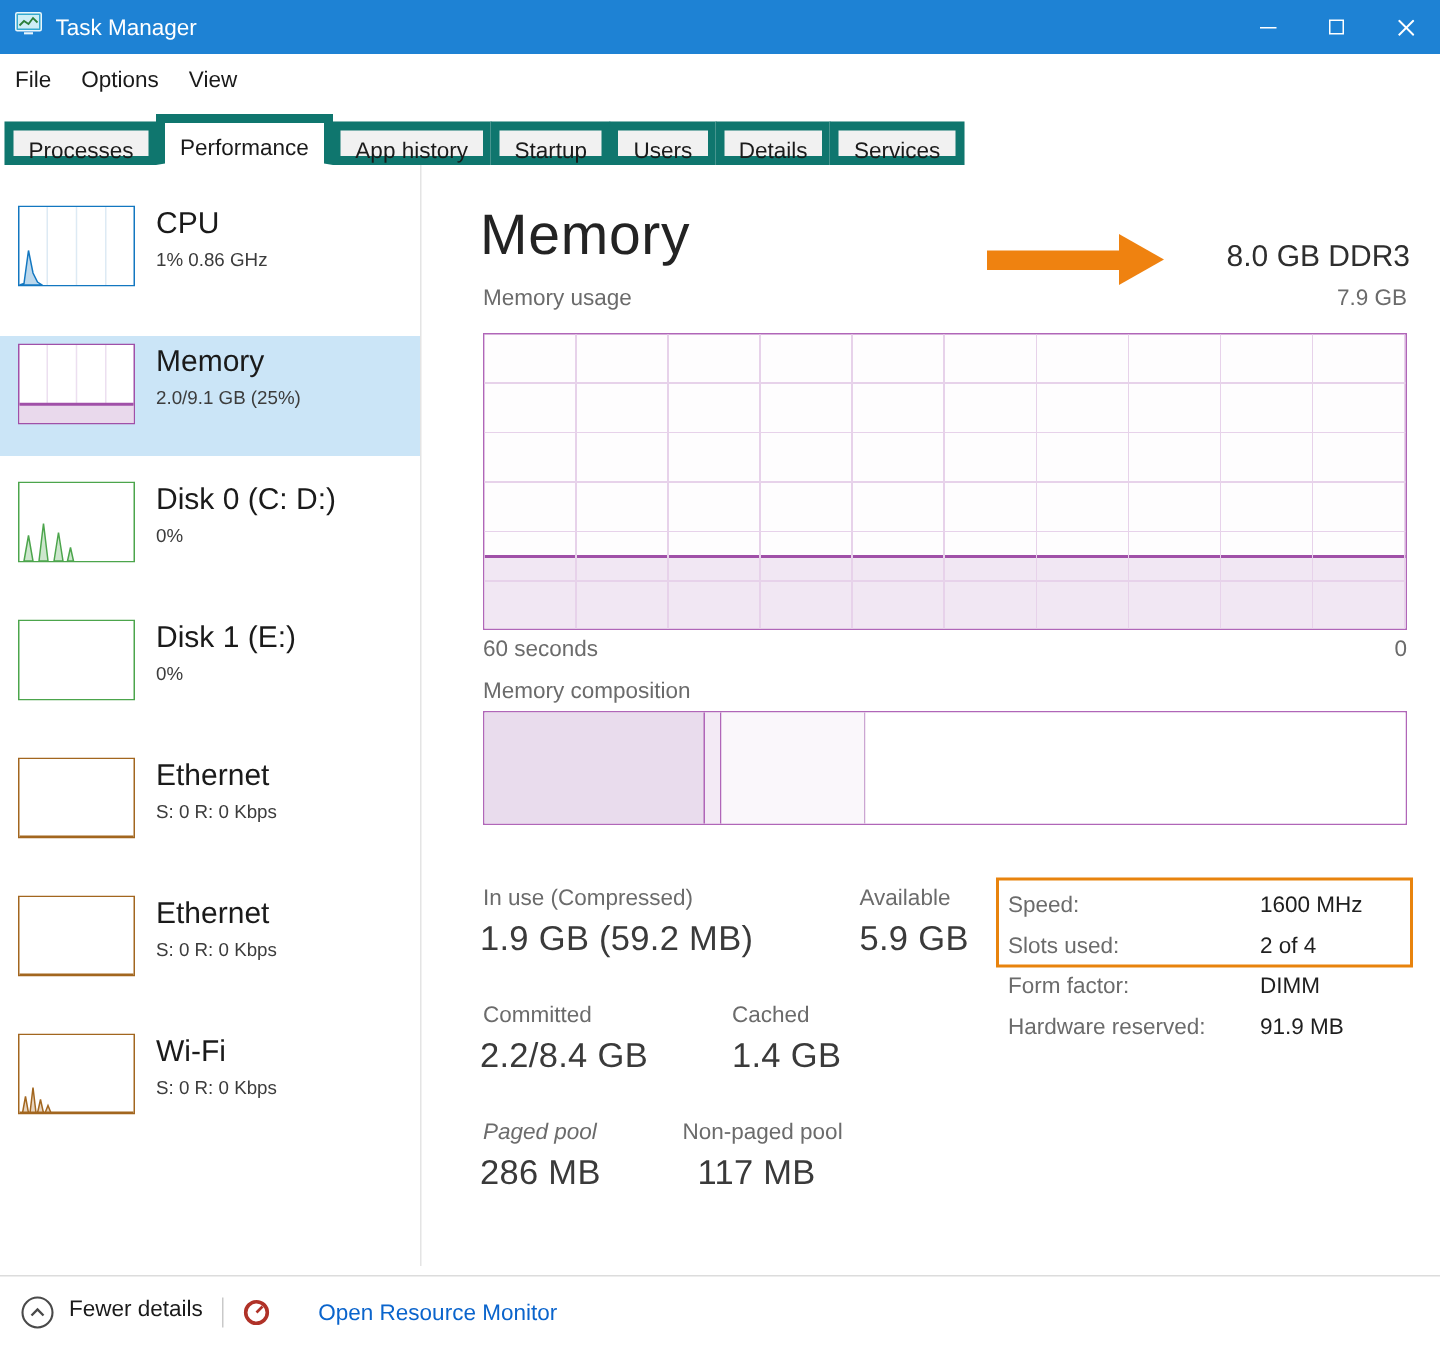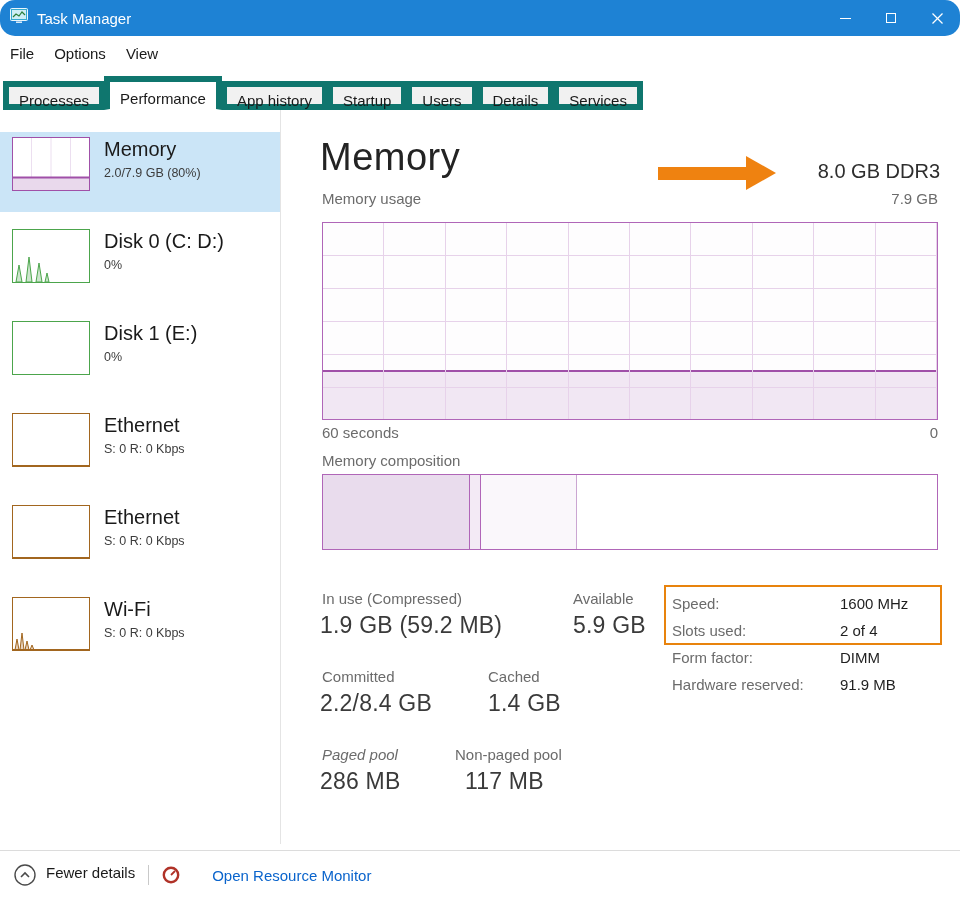--- a/index.html
+++ b/index.html
@@ -1,20 +1,20 @@
 <!DOCTYPE html>
 <html><head>
 <meta charset="utf-8">
 <style>
   * { margin:0; padding:0; box-sizing:border-box; }
   html,body { width:960px; height:899px; background:#fff; font-family:"Liberation Sans", sans-serif; overflow:hidden; }
   .window { position:relative; width:960px; height:899px; background:#fff; }
 
   
-  .titlebar { position:absolute; top:0; left:0; right:0; height:36px; background:#1e82d4; display:flex; align-items:center; justify-content:space-between;border-radius:15px; }
+  .titlebar { position:absolute; top:0; left:0; right:0; height:36px; background:#1e82d4; display:flex; align-items:center; justify-content:space-between; }
   .title-left { display:flex; align-items:center; gap:9px; padding-left:10px; }
   .title-text { color:#fff; font-size:15px; }
   .win-controls { display:flex; height:36px; }
   .wbtn { width:46px; height:36px; display:flex; align-items:center; justify-content:center; }
   .min-glyph { width:11px; height:1px; background:#fff; display:block; }
   .max-glyph { width:10px; height:10px; border:1px solid #fff; display:block; }
 
   
   .menubar { position:absolute; top:36px; left:0; right:0; height:36px; background:#fff; display:flex; align-items:center; padding-left:2px; }
   .menu-item { font-size:15px; color:#1a1a1a; padding:11px 10px; line-height:36px; }
@@ -136,33 +136,46 @@
     <div class="tab">Startup</div>
     <div class="tab">Users</div>
     <div class="tab">Details</div>
     <div class="tab">Services</div>
   </div>
 
   <div class="content">
 
     <div class="sidebar">
 
+      <div class="side-item">
+        <svg class="thumb" width="78" height="54" viewBox="0 0 78 54">
+          <rect x="0.5" y="0.5" width="77" height="53" fill="#fff" stroke="#1377c0"></rect>
+          <line x1="19.5" y1="1" x2="19.5" y2="53" stroke="#ddeaf4"></line>
+          <line x1="39" y1="1" x2="39" y2="53" stroke="#ddeaf4"></line>
+          <line x1="58.5" y1="1" x2="58.5" y2="53" stroke="#ddeaf4"></line>
+          <path d="M1 53 L4 52 L7 30 L10 45 L13 51 L16 53 Z" fill="#bcd8ec" stroke="#1377c0" stroke-width="1"></path>
+        </svg>
+        <div class="side-text">
+          <div class="side-name">CPU</div>
+          <div class="side-detail">1% 0.86 GHz</div>
+        </div>
+      </div>
 
       <div class="side-item selected">
         <svg class="thumb" width="78" height="54" viewBox="0 0 78 54">
           <rect x="0.5" y="0.5" width="77" height="53" fill="#fff" stroke="#a050a8"></rect>
           <line x1="19.5" y1="1" x2="19.5" y2="53" stroke="#ecdff0"></line>
           <line x1="39" y1="1" x2="39" y2="53" stroke="#ecdff0"></line>
           <line x1="58.5" y1="1" x2="58.5" y2="53" stroke="#ecdff0"></line>
           <rect x="1" y="41" width="76" height="12" fill="#e9d9ec"></rect>
           <line x1="1" y1="40.5" x2="77" y2="40.5" stroke="#a050a8" stroke-width="2"></line>
         </svg>
         <div class="side-text">
           <div class="side-name">Memory</div>
-          <div class="side-detail">2.0/7.9 GB (80%)</div>
+          <div class="side-detail">2.0/9.1 GB (25%)</div>
         </div>
       </div>
 
       <div class="side-item">
         <svg class="thumb" width="78" height="54" viewBox="0 0 78 54">
           <rect x="0.5" y="0.5" width="77" height="53" fill="#fff" stroke="#4ca54c"></rect>
           <path d="M4 53 L7 36 L10 53 Z" fill="#cde6cd" stroke="#4ca54c"></path>
           <path d="M14 53 L17 28 L20 53 Z" fill="#cde6cd" stroke="#4ca54c"></path>
           <path d="M24 53 L27 34 L30 53 Z" fill="#cde6cd" stroke="#4ca54c"></path>
           <path d="M33 53 L35 44 L37 53 Z" fill="#cde6cd" stroke="#4ca54c"></path>

